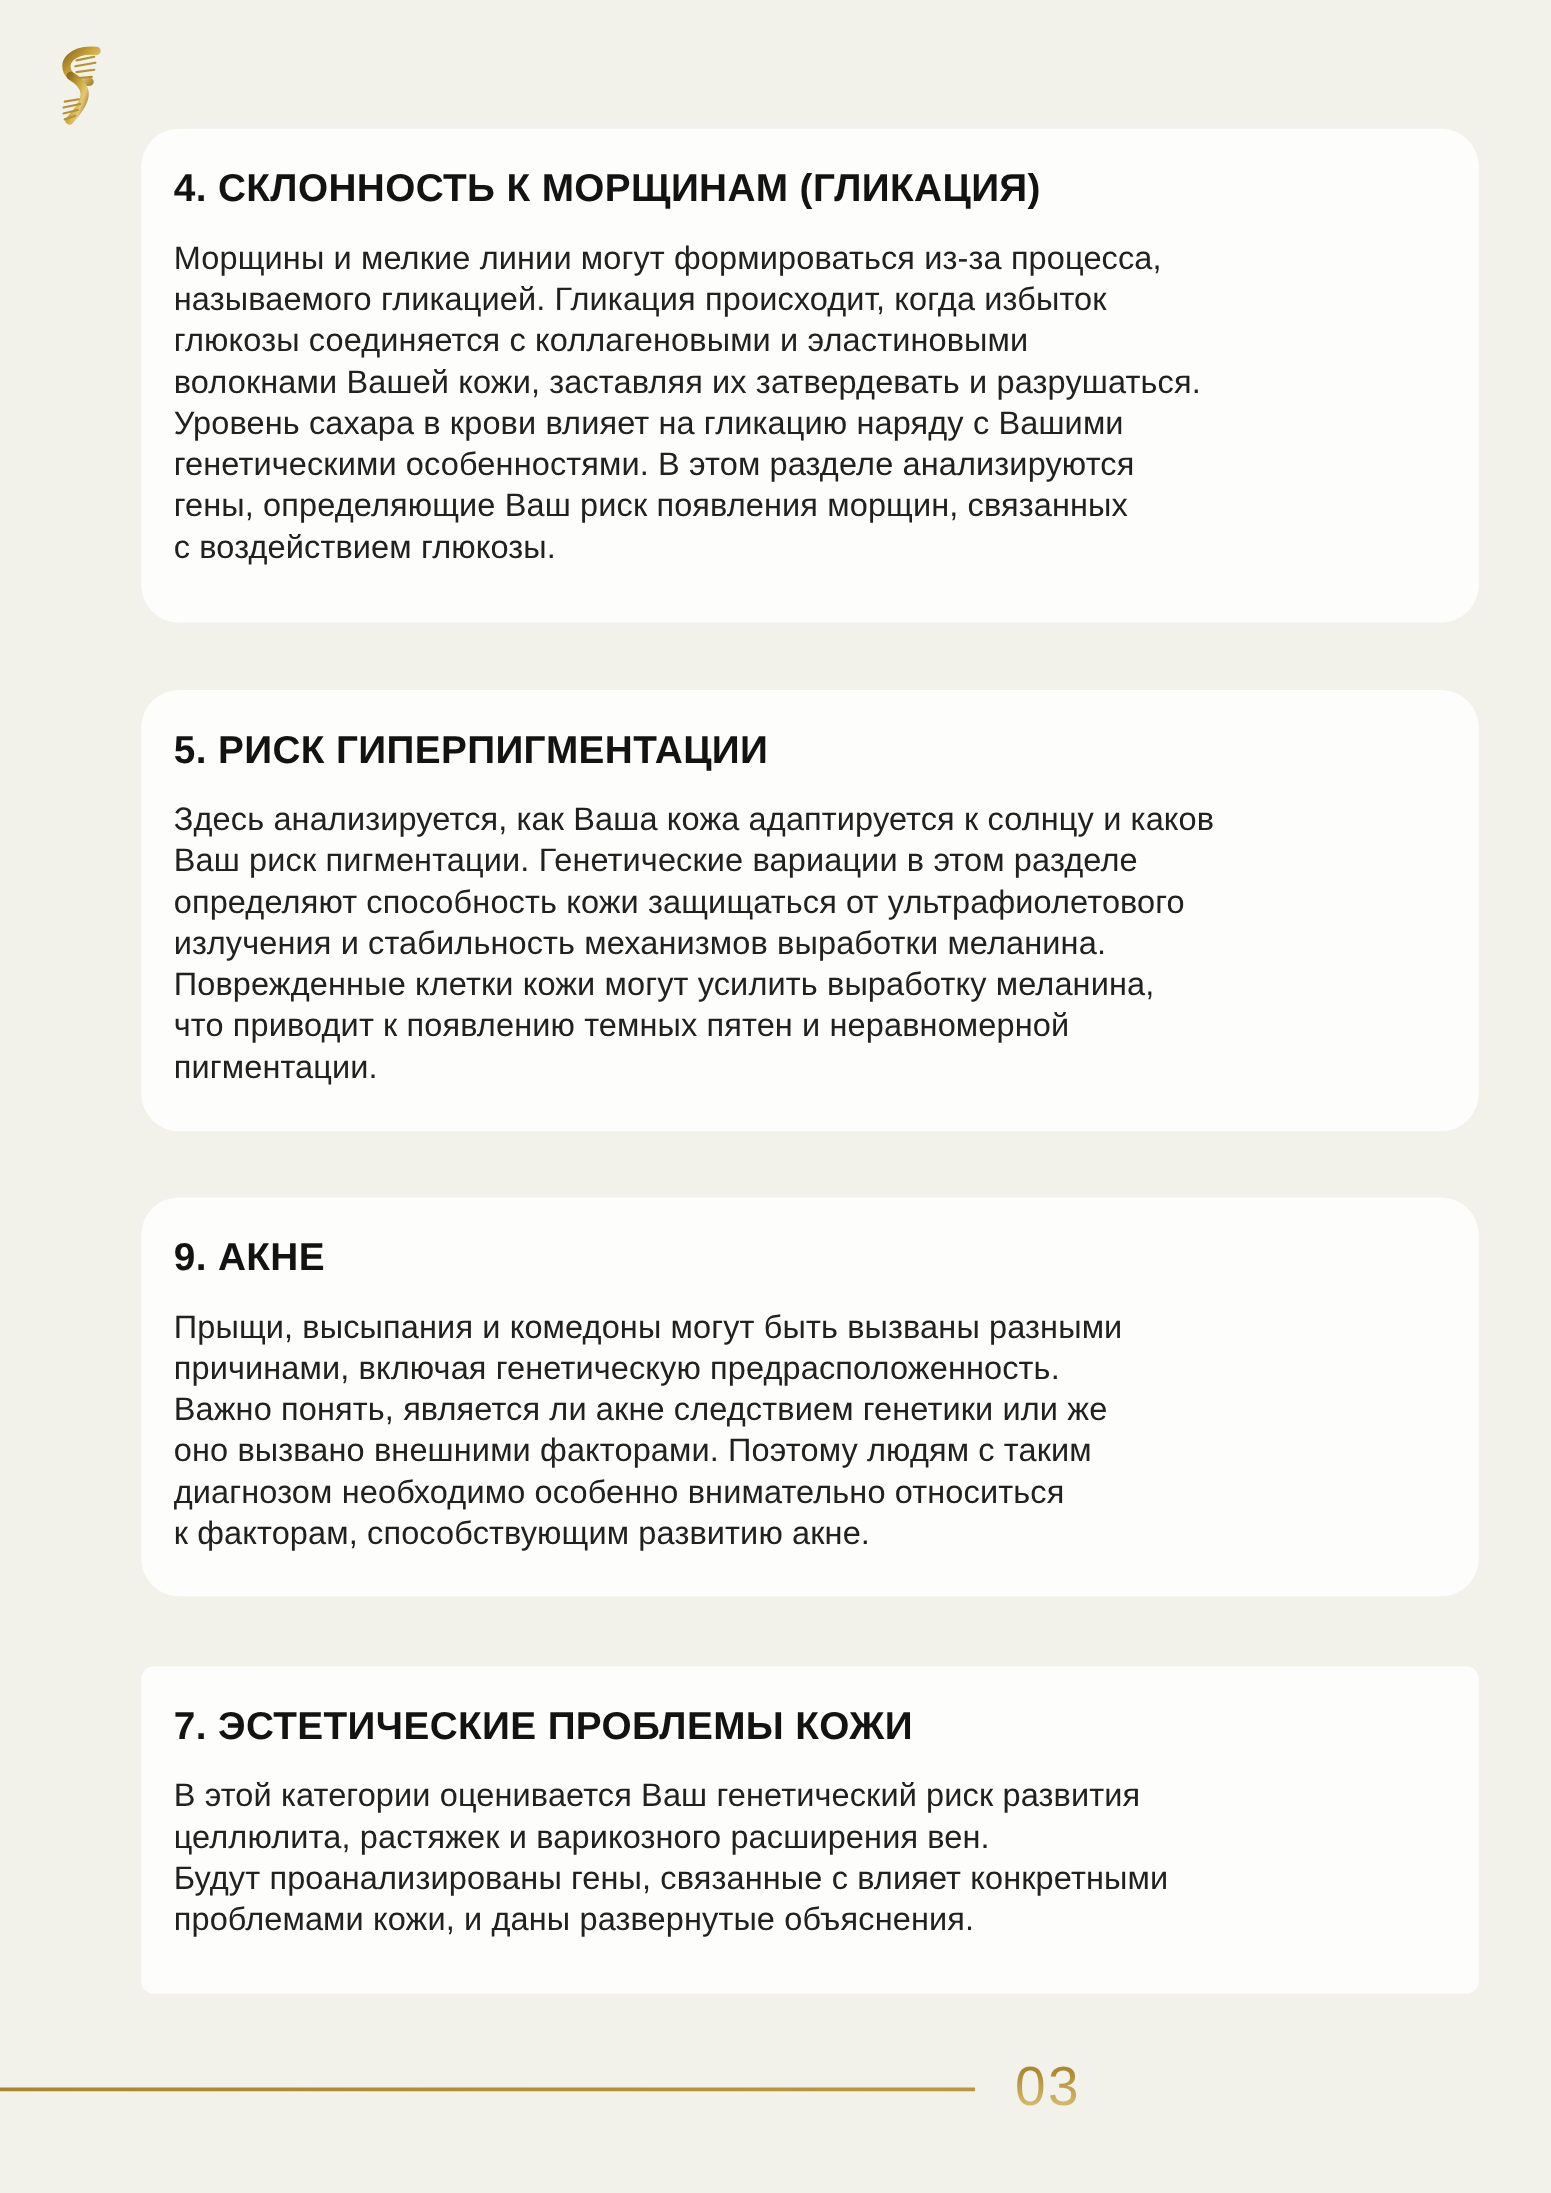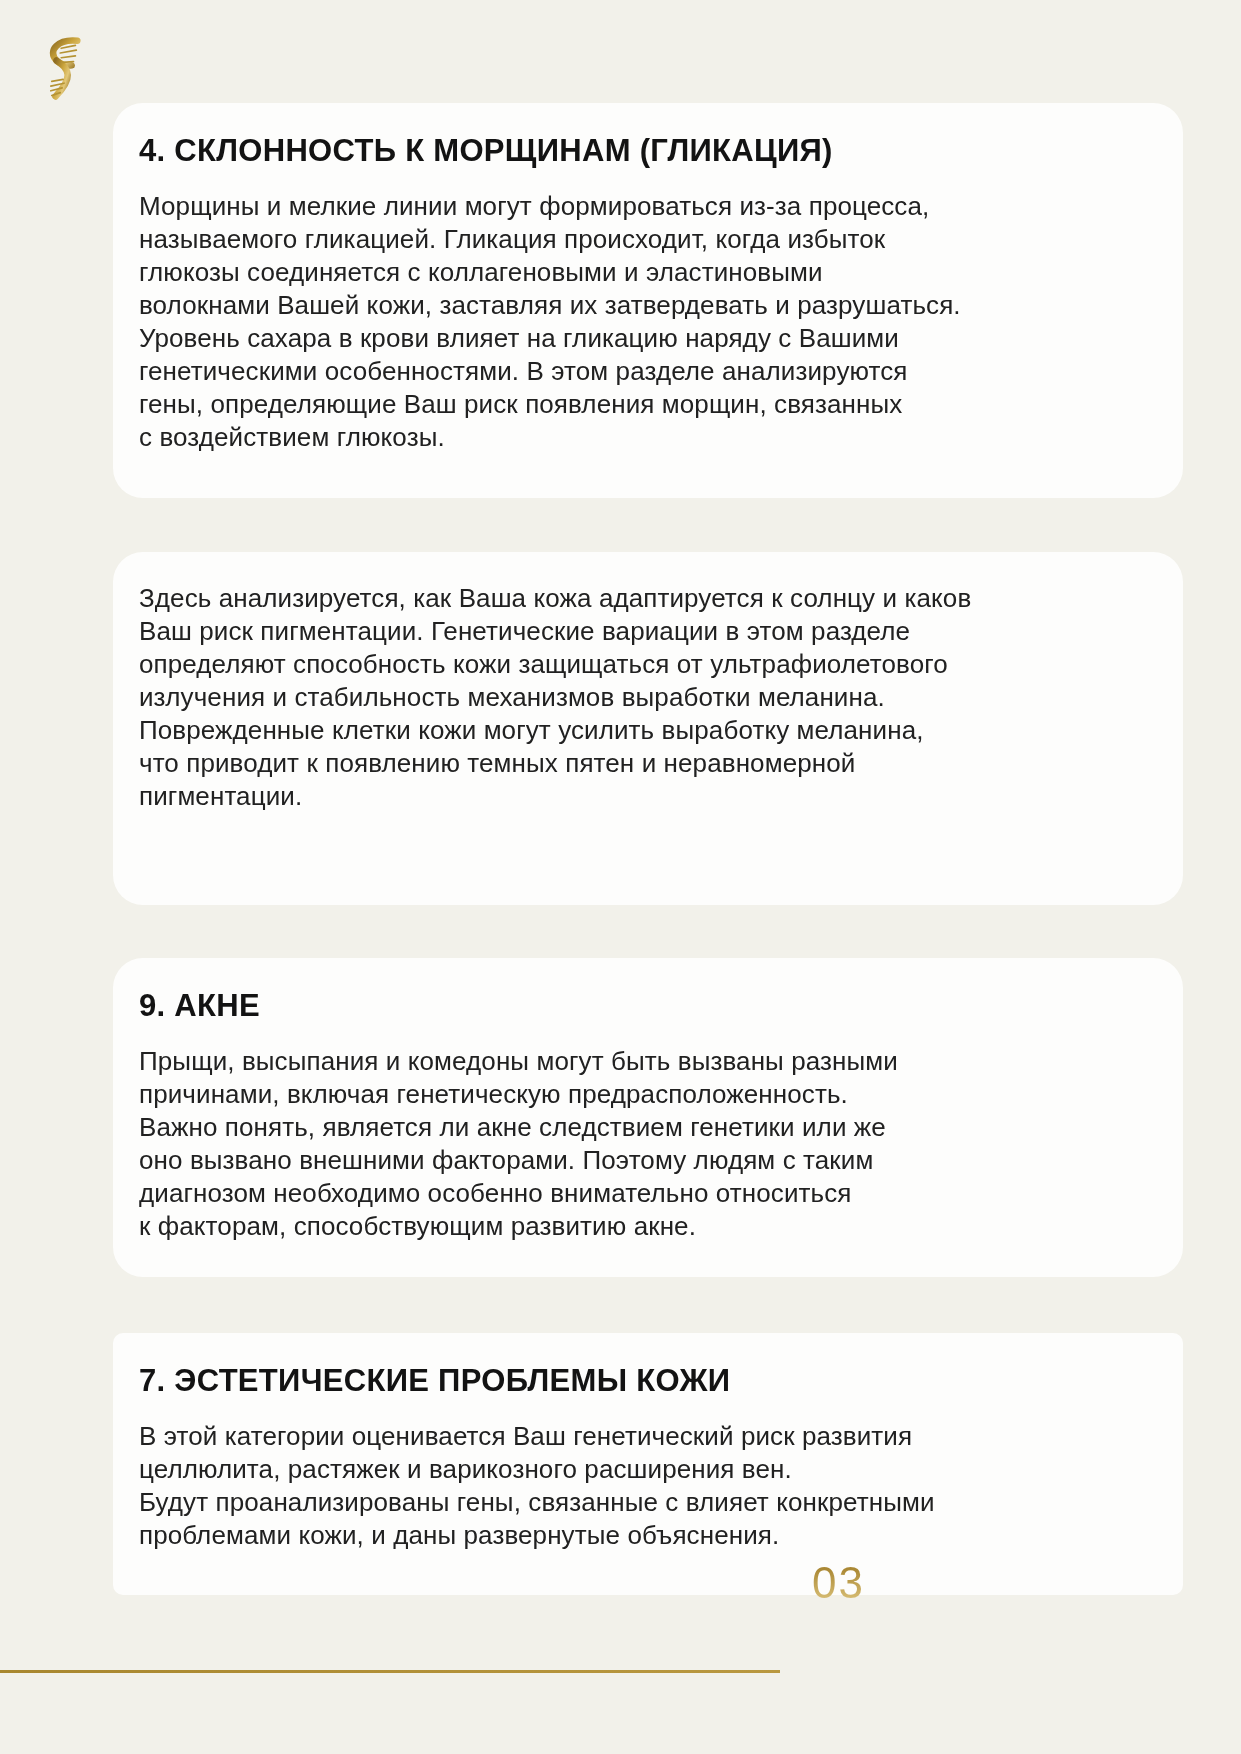--- a/index.html
+++ b/index.html
@@ -59,21 +59,21 @@
     left: 0;
     top: 1670px;
     width: 780px;
     height: 3px;
     background: linear-gradient(90deg, #a8872f, #b99840);
     border: none;
   }
   .page-number {
     position: absolute;
     left: 812px;
-    top: 1559px;
+    top: 1646px;
     font-size: 44px;
     line-height: 48px;
     letter-spacing: 2px;
     color: #bf9e48;
     background: linear-gradient(180deg, #aa8834 20%, #d7bd74 85%);
     -webkit-background-clip: text;
     background-clip: text;
     -webkit-text-fill-color: transparent;
   }
 </style>
@@ -111,20 +111,21 @@
 называемого гликацией. Гликация происходит, когда избыток
 глюкозы соединяется с коллагеновыми и эластиновыми
 волокнами Вашей кожи, заставляя их затвердевать и разрушаться.
 Уровень сахара в крови влияет на гликацию наряду с Вашими
 генетическими особенностями. В этом разделе анализируются
 гены, определяющие Ваш риск появления морщин, связанных
 с воздействием глюкозы.</p>
   </section>
 
   <section class="card card-5">
+    <h2>5. РИСК ГИПЕРПИГМЕНТАЦИИ</h2>
     <p class="body-text">Здесь анализируется, как Ваша кожа адаптируется к солнцу и каков
 Ваш риск пигментации. Генетические вариации в этом разделе
 определяют способность кожи защищаться от ультрафиолетового
 излучения и стабильность механизмов выработки меланина.
 Поврежденные клетки кожи могут усилить выработку меланина,
 что приводит к появлению темных пятен и неравномерной
 пигментации.</p>
   </section>
 
   <section class="card card-6">

